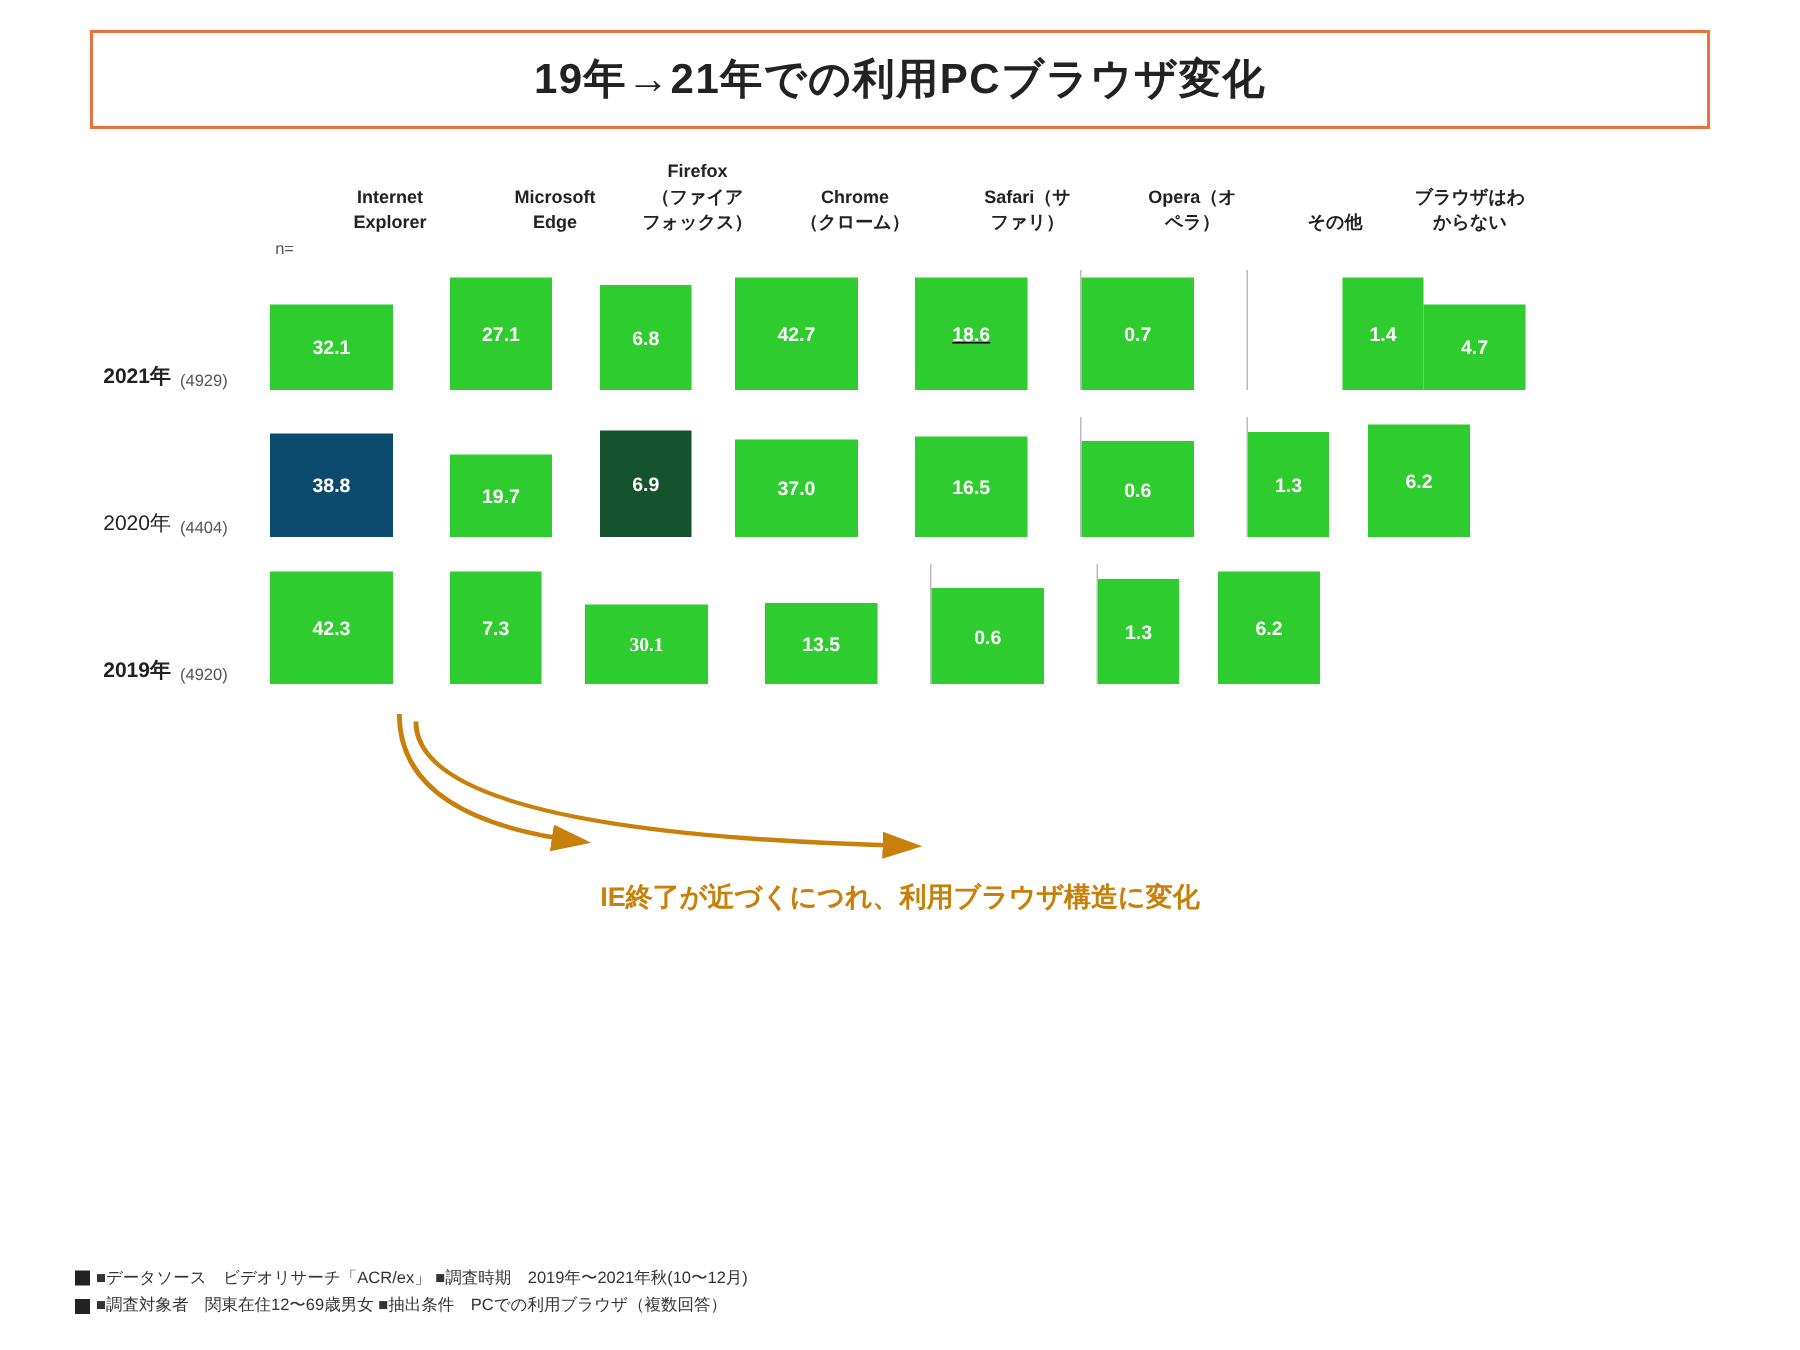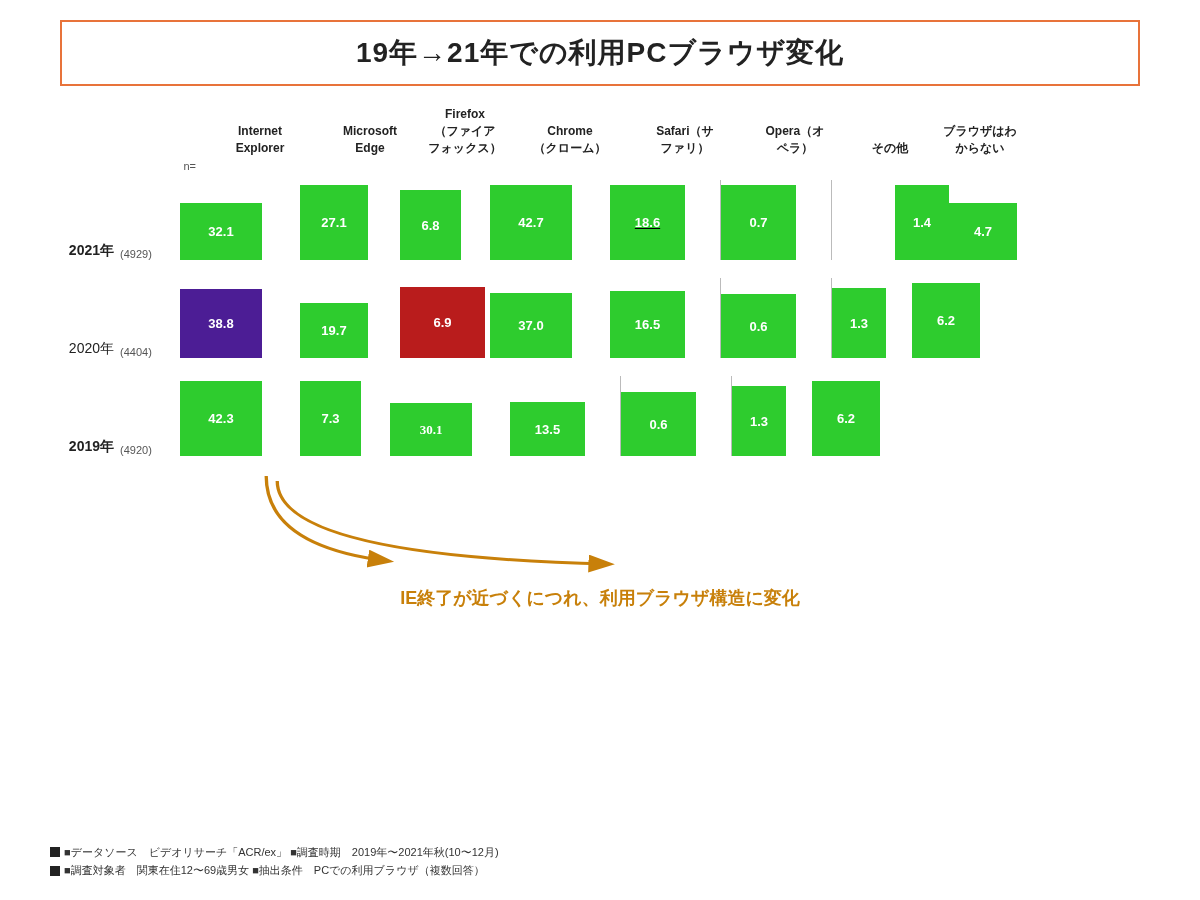--- a/index.html
+++ b/index.html
@@ -194,31 +194,31 @@
             <div style="display: flex; flex-direction: column; align-items: center;">
               <div style="background: rgb(46, 204, 46); height: 57px; width: 68px; display: flex; align-items: center; justify-content: center; color: white; font-weight: bold; font-size: 13px;">4.7</div>
             </div>
           </div>
         </div>
         <div style="display: flex; align-items: flex-end; height: 90px; margin-bottom: 6px; position: relative;">
           <div style="width: 80px; font-size: 14px; font-weight: normal; color: rgb(34, 34, 34); text-align: right; padding-right: 6px; padding-bottom: 4px;">2020年</div>
           <div style="width: 60px; font-size: 11px; color: rgb(85, 85, 85); text-align: left; padding-bottom: 4px; align-self: flex-end;">(4404)</div>
           <div style="width: 120px; display: flex; align-items: flex-end; justify-content: flex-start; height: 90px; padding-bottom: 4px;">
             <div style="display: flex; flex-direction: column; align-items: center;">
-              <div style="background: #4c1d95; height: 69px; width: 82px; display: flex; align-items: center; justify-content: center; color: white; font-weight: bold; font-size: 13px;">38.8</div>
+              <div style="background: #0c4a6e; height: 69px; width: 82px; display: flex; align-items: center; justify-content: center; color: white; font-weight: bold; font-size: 13px;">38.8</div>
             </div>
           </div>
           <div style="width: 100px; display: flex; align-items: flex-end; justify-content: flex-start; height: 90px; padding-bottom: 4px;">
             <div style="display: flex; flex-direction: column; align-items: center;">
               <div style="background: rgb(46, 204, 46); height: 55px; width: 68px; display: flex; align-items: center; justify-content: center; color: white; font-weight: bold; font-size: 13px;">19.7</div>
             </div>
           </div>
           <div style="width: 90px; display: flex; align-items: flex-end; justify-content: flex-start; height: 90px; padding-bottom: 4px;">
             <div style="display: flex; flex-direction: column; align-items: center;">
-              <div style="background: #b91c1c; height: 71px; width: 85px; display: flex; align-items: center; justify-content: center; color: white; font-weight: bold; font-size: 13px;">6.9</div>
+              <div style="background: #14532d; height: 71px; width: 61px; display: flex; align-items: center; justify-content: center; color: white; font-weight: bold; font-size: 13px;">6.9</div>
             </div>
           </div>
           <div style="width: 120px; display: flex; align-items: flex-end; justify-content: flex-start; height: 90px; padding-bottom: 4px;">
             <div style="display: flex; flex-direction: column; align-items: center;">
               <div style="background: rgb(46, 204, 46); height: 65px; width: 82px; display: flex; align-items: center; justify-content: center; color: white; font-weight: bold; font-size: 13px;">37.0</div>
             </div>
           </div>
           <div style="width: 110px; display: flex; align-items: flex-end; justify-content: flex-start; height: 90px; padding-bottom: 4px;">
             <div style="display: flex; flex-direction: column; align-items: center;">
               <div style="background: rgb(46, 204, 46); height: 67px; width: 75px; display: flex; align-items: center; justify-content: center; color: white; font-weight: bold; font-size: 13px;">16.5</div>

